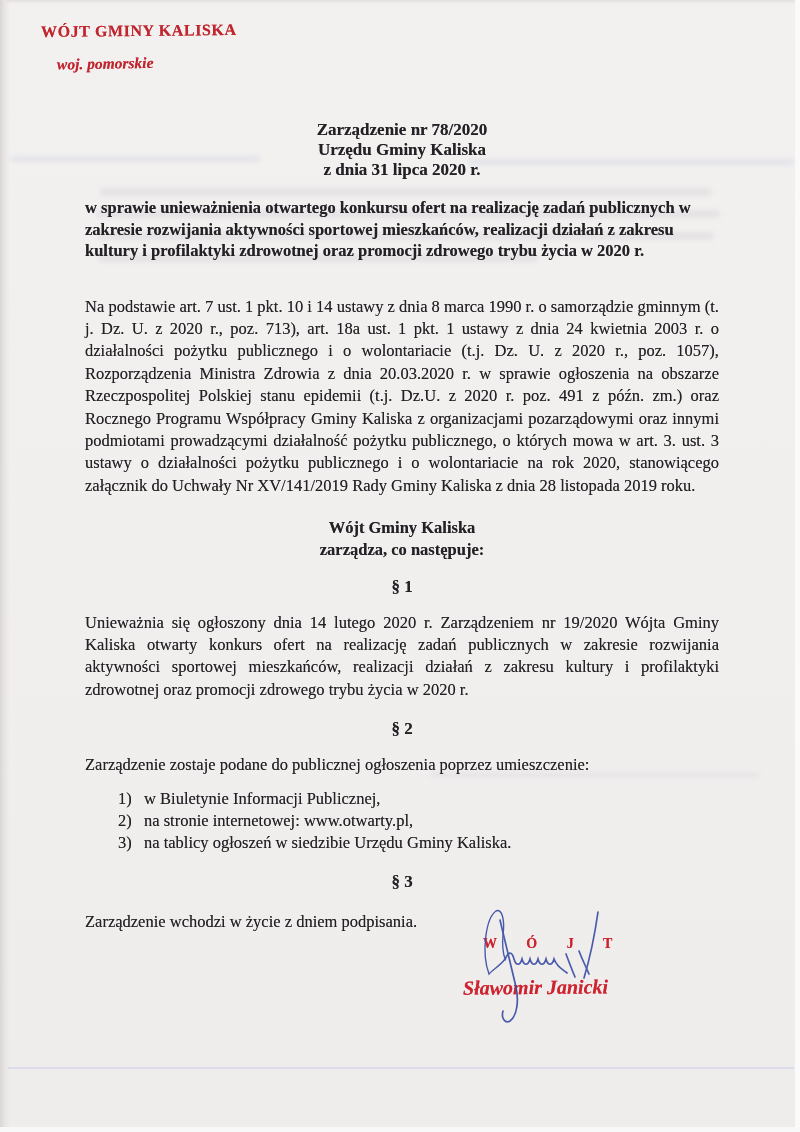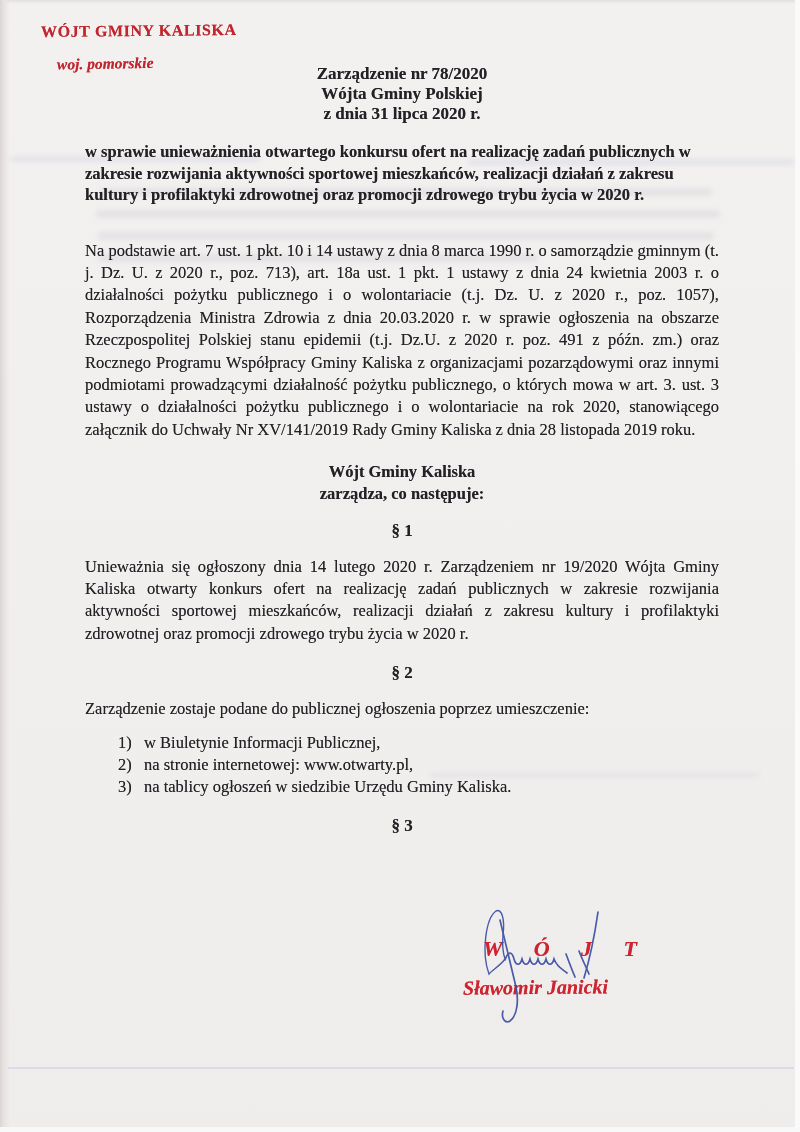--- a/index.html
+++ b/index.html
@@ -36,38 +36,38 @@
   .stamp{position:absolute;left:41px;top:22px;color:#c1252e;}
   .stamp-l1{font-weight:bold;font-size:16px;letter-spacing:0.6px;
     text-shadow:0 0 0.6px rgba(193,37,46,0.7);transform:rotate(-0.6deg);}
   .stamp-l2{font-weight:bold;font-style:italic;font-size:15.5px;margin:14px 0 0 16px;
     text-shadow:0 0 0.6px rgba(193,37,46,0.7);transform:rotate(-1deg);}
 
   
   .content{position:absolute;left:85px;top:0;width:634px;
     font-size:16.5px;line-height:22.4px;
     text-shadow:0 0 0.4px rgba(35,33,37,0.55);}
-  .title-block{margin-top:64px;text-align:center;font-weight:bold;font-size:17px;line-height:20px;}
+  .title-block{margin-top:120px;text-align:center;font-weight:bold;font-size:17px;line-height:20px;}
   .subject{margin-top:17px;text-align:left;font-weight:bold;font-size:16.5px;line-height:21.5px;}
   .legal{margin-top:34px;text-align:justify;}
   .order-intro{margin-top:20px;text-align:center;font-weight:bold;line-height:22px;}
   .sec-h{margin-top:15px;text-align:center;font-weight:bold;font-size:17px;}
   .sec-h.sp{margin-top:17px;}
   .sec-body{margin-top:13px;text-align:justify;}
   .sec-body.plain{text-align:left;}
   .pub-list{margin:12px 0 0 33px;padding:0;list-style:none;}
   .pub-list li{display:flex;line-height:22px;}
   .pub-list .num{width:26px;flex:0 0 26px;}
   .sec3-body{margin-top:18px;text-align:left;}
 
   
   .sig{position:absolute;left:450px;top:890px;width:230px;height:150px;}
   .sig-title{position:absolute;left:33px;top:46px;color:#cf2430;font-weight:bold;
-    font-size:22px;letter-spacing:13px;white-space:nowrap;
-    text-shadow:0 0 0.6px rgba(207,36,48,0.7);font-style:italic;}
+    font-size:14px;letter-spacing:13px;white-space:nowrap;
+    text-shadow:0 0 0.6px rgba(207,36,48,0.7);}
   .sig-name{position:absolute;left:13px;top:86px;color:#cf2430;font-weight:bold;
     font-style:italic;font-size:20px;white-space:nowrap;
     text-shadow:0 0 0.6px rgba(207,36,48,0.7);transform:rotate(-0.5deg);}
   .sig-ink{position:absolute;left:0;top:0;z-index:2;}
 </style>
 </head>
 <body>
 
 <div class="page">
 
@@ -86,21 +86,21 @@
 
   <div class="stamp">
     <div class="stamp-l1">WÓJT GMINY KALISKA</div>
     <div class="stamp-l2">woj. pomorskie</div>
   </div>
 
   <div class="content">
 
     <div class="title-block">
       <div>Zarządzenie nr 78/2020</div>
-      <div>Wójta Gminy Polskiej</div>
+      <div>Urzędu Gminy Kaliska</div>
       <div>z dnia 31 lipca 2020 r.</div>
     </div>
 
     <div class="subject">w sprawie unieważnienia otwartego konkursu ofert na realizację zadań publicznych w zakresie rozwijania aktywności sportowej mieszkańców, realizacji działań z zakresu kultury i profilaktyki zdrowotnej oraz promocji zdrowego trybu życia w 2020 r.</div>
 
     <div class="legal">Na podstawie art. 7 ust. 1 pkt. 10 i 14 ustawy z dnia 8 marca 1990 r. o samorządzie gminnym (t. j. Dz. U. z 2020 r., poz. 713), art. 18a ust. 1 pkt. 1 ustawy z dnia 24 kwietnia 2003 r. o działalności pożytku publicznego  i o wolontariacie (t.j. Dz. U. z 2020 r., poz. 1057), Rozporządzenia Ministra Zdrowia z dnia 20.03.2020 r. w sprawie ogłoszenia na obszarze Rzeczpospolitej Polskiej stanu epidemii (t.j. Dz.U. z 2020 r. poz. 491 z późn. zm.) oraz Rocznego Programu Współpracy Gminy Kaliska z organizacjami pozarządowymi oraz innymi podmiotami prowadzącymi działalność pożytku publicznego, o których mowa w art. 3. ust. 3 ustawy o działalności pożytku publicznego i o wolontariacie na rok 2020, stanowiącego załącznik do Uchwały Nr XV/141/2019 Rady Gminy Kaliska z dnia 28 listopada 2019 roku.</div>
 
     <div class="order-intro">
       <div>Wójt Gminy Kaliska</div>
       <div>zarządza, co następuje:</div>
@@ -120,20 +120,21 @@
         <span class="num">2)</span>
         <span>na stronie internetowej: www.otwarty.pl,</span>
       </li>
       <li>
         <span class="num">3)</span>
         <span>na tablicy ogłoszeń w siedzibie Urzędu Gminy Kaliska.</span>
       </li>
     </ul>
 
     <div class="sec-h sp">§ 3</div>
+    <div class="sec3-body">Zarządzenie wchodzi w życie z dniem podpisania.</div>
 
   </div>
 
   <div class="sig">
     <div class="sig-title">W Ó J T</div>
     <div class="sig-name">Sławomir Janicki</div>
     <svg class="sig-ink" width="230" height="150" viewBox="0 0 230 150" fill="none">
       <g stroke="#3b4fa5" stroke-width="1.7" stroke-linecap="round" fill="none" opacity="0.92">
 
         <path d="M39,84 C31,62 36,28 46,21 C52,18 55,30 53,45 C52,56 53,63 55,69 C50,76 42,80 39,84 Z" stroke-width="1.4"></path>

